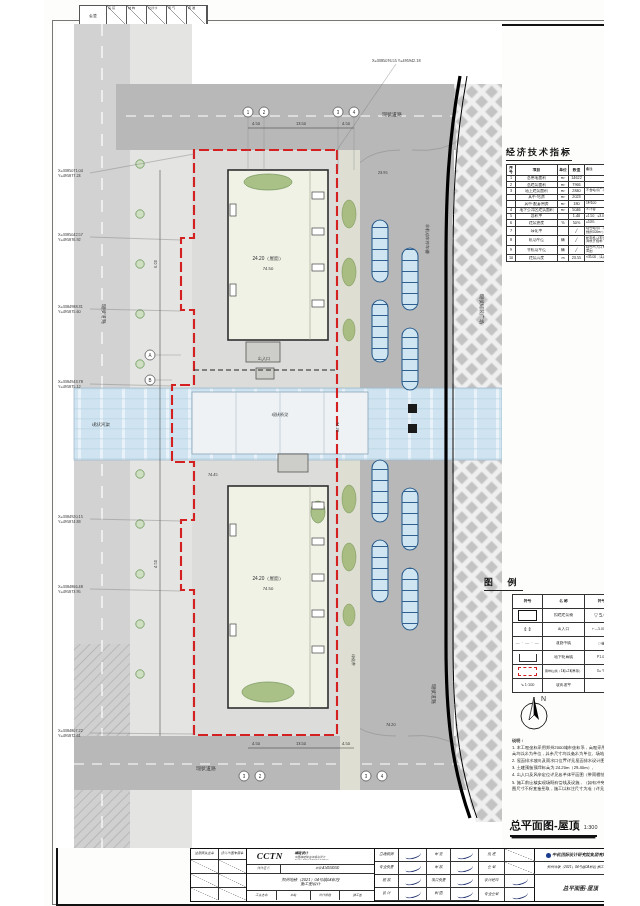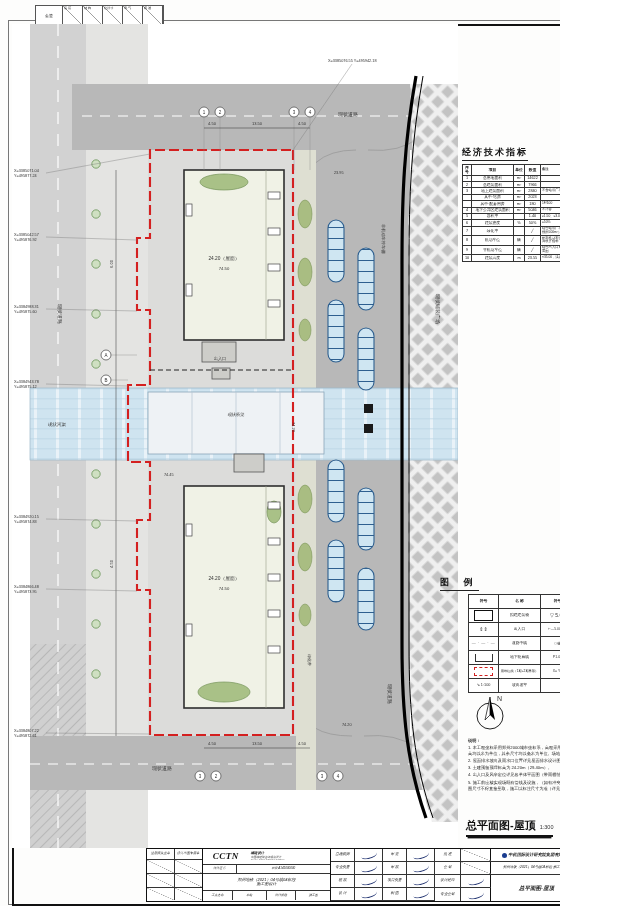--- a/index.html
+++ b/index.html
@@ -1,17 +1,17 @@
 <!DOCTYPE html>
 <html><head>
 <meta charset="utf-8">
 <style>
   html,body{margin:0;padding:0;background:#ffffff;}
   body{font-family:"Liberation Sans","DejaVu Sans",sans-serif;color:#222;}
-  #sheet{position:relative;width:560px;height:906px;background:#fdfdfc;overflow:hidden;}
+  #sheet{position:relative;width:560px;height:906px;background:#fdfdfc;overflow:hidden;margin-left:44px;}
   .abs{position:absolute;}
   
   #outer-frame{left:8px;top:20px;width:625px;height:883px;border:0.6px solid #777;}
   #inner-frame{left:12px;top:24px;width:619px;height:878px;border:2px solid #111;}
   
   #sign-strip{left:35px;top:5px;height:19px;display:flex;border:0.8px solid #555;background:#fff;}
   #sign-strip .first{width:26px;font-size:4px;display:flex;align-items:center;justify-content:center;border-right:0.6px solid #555;}
   .sign-cell{width:19px;position:relative;border-right:0.6px solid #555;
     background-image:linear-gradient(to right top,transparent 48%,#888 49.5%,transparent 52%);}
   .sign-cell span{position:absolute;left:1px;top:0;font-size:3.2px;color:#333;}

